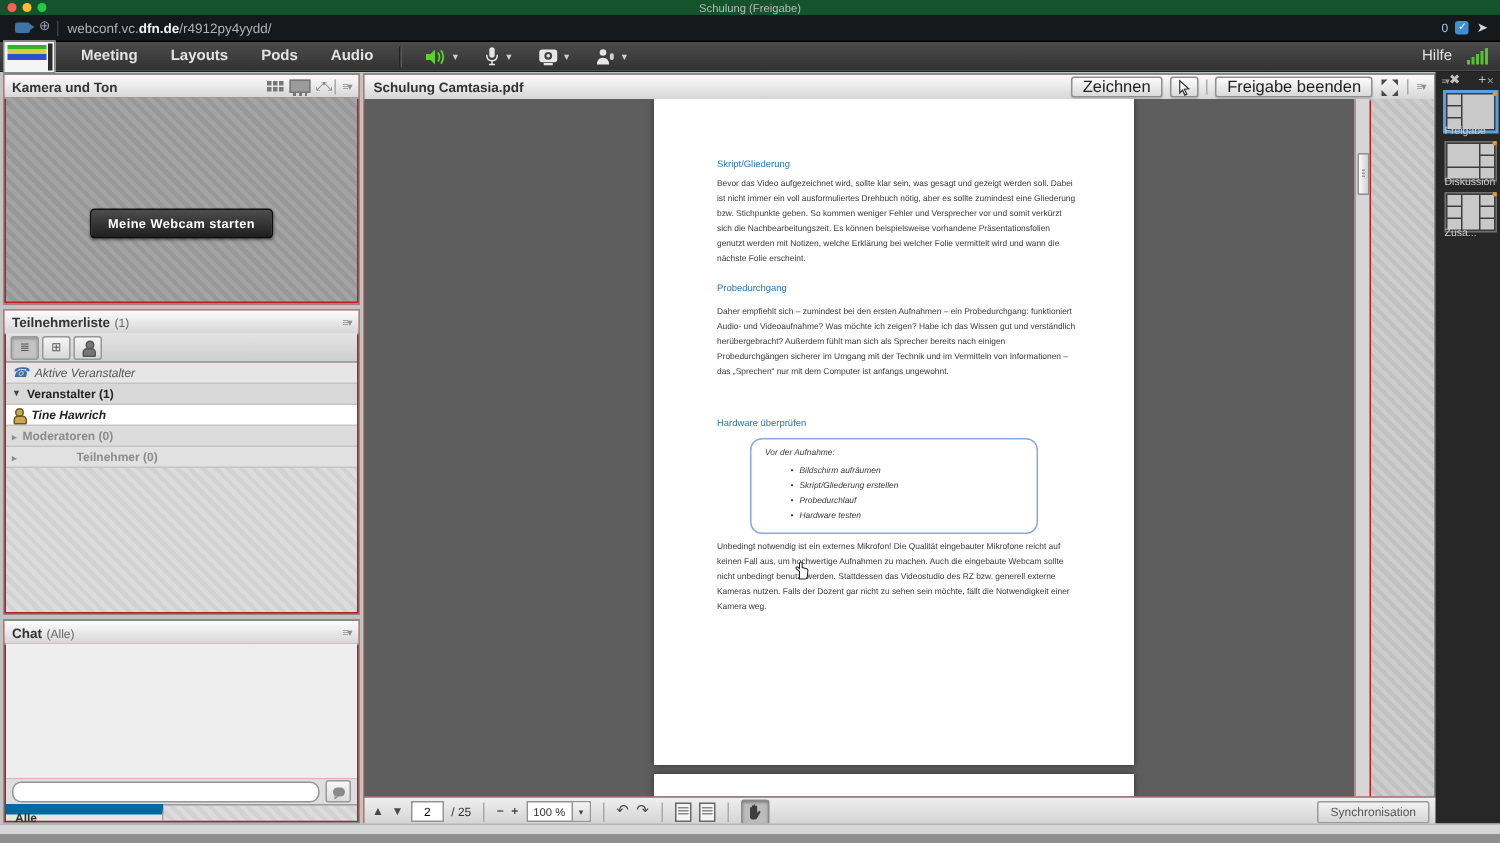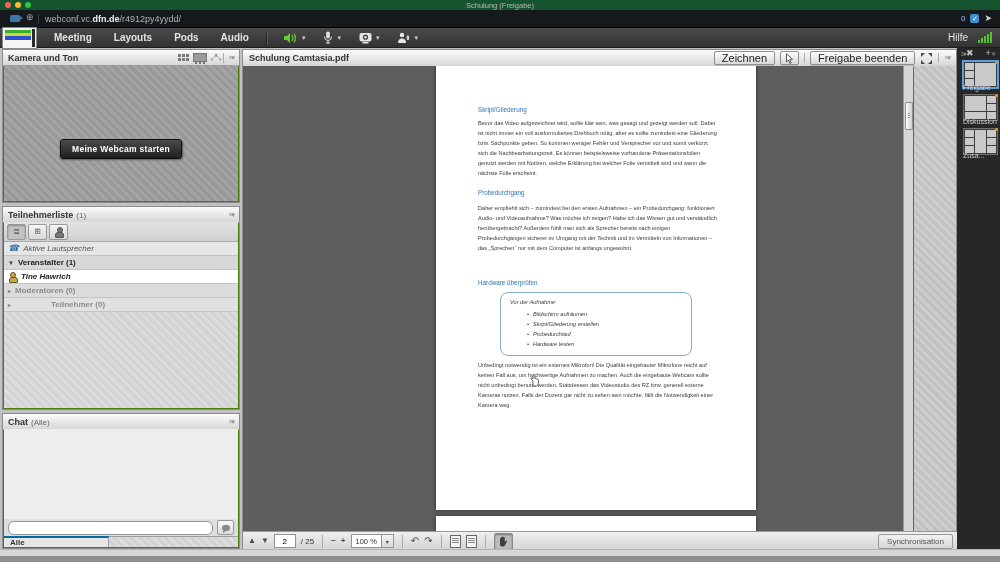--- a/index.html
+++ b/index.html
@@ -38,21 +38,21 @@
   .menu-item{font-size:10px;font-weight:bold;color:#e3e3e3;padding:0 11px;cursor:default;}
   .mb-sep{width:1px;height:14px;background:#222;border-right:1px solid #5a5a5a;margin:0 6px;}
   .av-group{display:flex;align-items:center;margin:0 6px;padding:2px 3px;border-radius:3px;}
   .av-dd{font-size:7px;color:#cfcfcf;margin-left:4px;}
   .mb-right{margin-left:auto;display:flex;align-items:center;gap:10px;padding-right:8px;}
   .hilfe{font-size:10px;color:#e3e3e3;}
   .signal{display:flex;align-items:flex-end;gap:1px;height:11px;}
   .signal i{width:2px;background:#57c22d;display:block;}
 
   
-  .pod{background:#4d7c0f;border:1px solid #8c8c8c;}
+  .pod{background:#b91c1c;border:1px solid #8c8c8c;}
   .pod-header{height:15px;background:linear-gradient(#fcfcfc,#d6d6d6);border-bottom:1px solid #a8a8a8;display:flex;align-items:center;padding:0 5px;position:relative;}
   .pod-title{font-size:9px;font-weight:bold;color:#333;white-space:nowrap;}
   .pod-title .lite{font-weight:normal;color:#666;font-size:8px;margin-left:3px;}
   .pod-menu{margin-left:auto;font-size:7px;color:#8e8e8e;letter-spacing:-1px;}
   .hatch-dark{background:repeating-linear-gradient(45deg,#a4a4a4 0 3px,#989898 3px 6px);}
   .hatch-light{background:repeating-linear-gradient(45deg,#dcdcdc 0 3px,#d2d2d2 3px 6px);}
 
   
   .pod-cam{left:2px;top:49px;width:238px;height:154px;}
   .cam-body{left:1px;top:15px;right:1px;bottom:1px;}
@@ -89,21 +89,21 @@
 
   
   .pod-chat{left:2px;top:413px;width:238px;height:136px;}
   .chat-body{left:1px;top:15px;right:1px;height:90px;background:#ededed;}
   .chat-input-row{left:1px;top:105px;right:1px;height:17px;background:#dedede;display:flex;align-items:center;padding:0 4px;gap:4px;}
   .chat-input{flex:1;height:12px;border:1px solid #949494;border-radius:6px;background:#fff;font-size:8px;padding:0 5px;outline:none;}
   .bubble-btn{width:15px;height:13px;border:1px solid #999;border-radius:2px;background:linear-gradient(#f7f7f7,#dcdcdc);display:flex;align-items:center;justify-content:center;}
   .bubble{width:8px;height:6px;background:#8a8a8a;border-radius:3px;position:relative;}
   .bubble::after{content:"";position:absolute;left:1px;bottom:-2px;border-top:2.5px solid #8a8a8a;border-right:3px solid transparent;}
   .chat-tabs{left:1px;top:122px;right:1px;bottom:1px;background:#cfcfcf;display:flex;}
-  .chat-tab{width:98px;background:#e6e6e6;border-right:1px solid #9c9c9c;border-top:2px solid #0369a1;font-size:8px;font-weight:bold;color:#333;display:flex;align-items:center;padding-left:6px;}
+  .chat-tab{width:98px;background:#e6e6e6;border-right:1px solid #9c9c9c;border-top:7px solid #0369a1;font-size:8px;font-weight:bold;color:#333;display:flex;align-items:center;padding-left:6px;}
   .chat-tab-rest{flex:1;border-top:1px solid #9c9c9c;}
 
   
   .pod-share{left:242px;top:49px;width:715px;height:500px;}
   .share-header{height:16px;background:linear-gradient(#fcfcfc,#d6d6d6);border-bottom:1px solid #a8a8a8;display:flex;align-items:center;padding:0 6px;gap:5px;}
   .share-title{font-size:9px;font-weight:bold;color:#333;margin-right:auto;}
   .lt-btn{height:12px;border:1px solid #8f8f8f;border-radius:2px;background:linear-gradient(#fdfdfd,#d9d9d9);font-size:11px;color:#222;display:flex;align-items:center;padding:0 7px;box-shadow:0 1px 1px rgba(0,0,0,.15);}
   .icon-btn{width:17px;padding:0;justify-content:center;}
   .doc-area{left:0;top:16px;width:660px;height:465px;background:#5e5e5e;overflow:hidden;}
   .page{background:#fff;left:193px;width:320px;box-shadow:0 0 4px rgba(0,0,0,.5);}
@@ -268,21 +268,21 @@
     </div>
     <div class="abs att-toolbar">
       <span class="tb-btn active">≣</span>
       <span class="tb-btn">⊞</span>
       <span class="tb-btn">
           <span class="person gray" style="margin-right:0"></span>
         </span>
     </div>
     <div class="abs att-row row-speaker">
       <span class="phone-ic">☎</span>
-      <span>Aktive Lautsprecher</span>
+      <span>Aktive Veranstalter</span>
     </div>
     <div class="abs att-row row-host-grp">
       <span class="tri">▼</span>
       <span>Veranstalter (1)</span>
     </div>
     <div class="abs att-row row-member">
       <span class="person"></span>
       <span>Tine Hawrich</span>
     </div>
     <div class="abs att-row row-mod">

